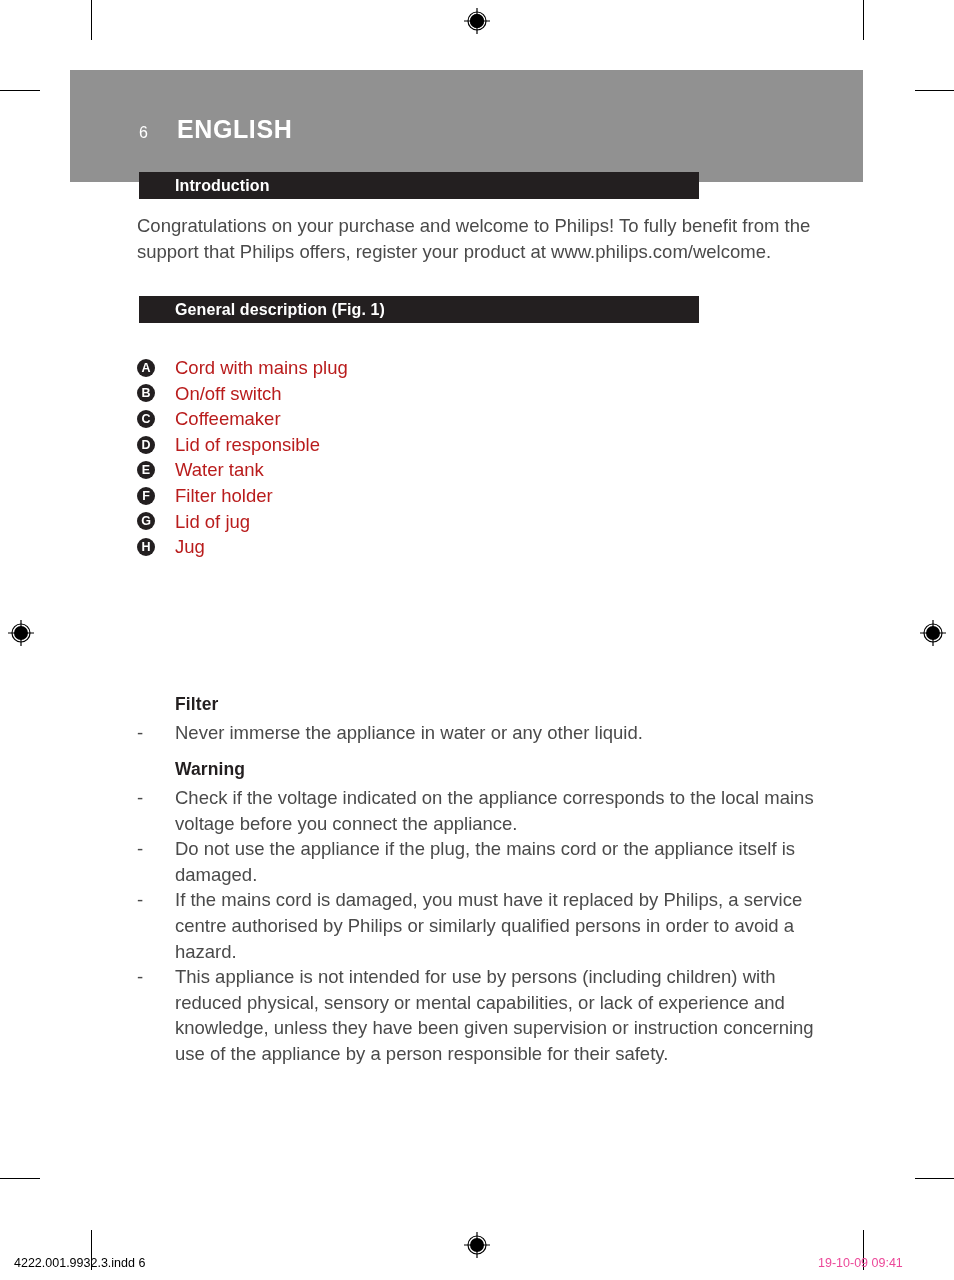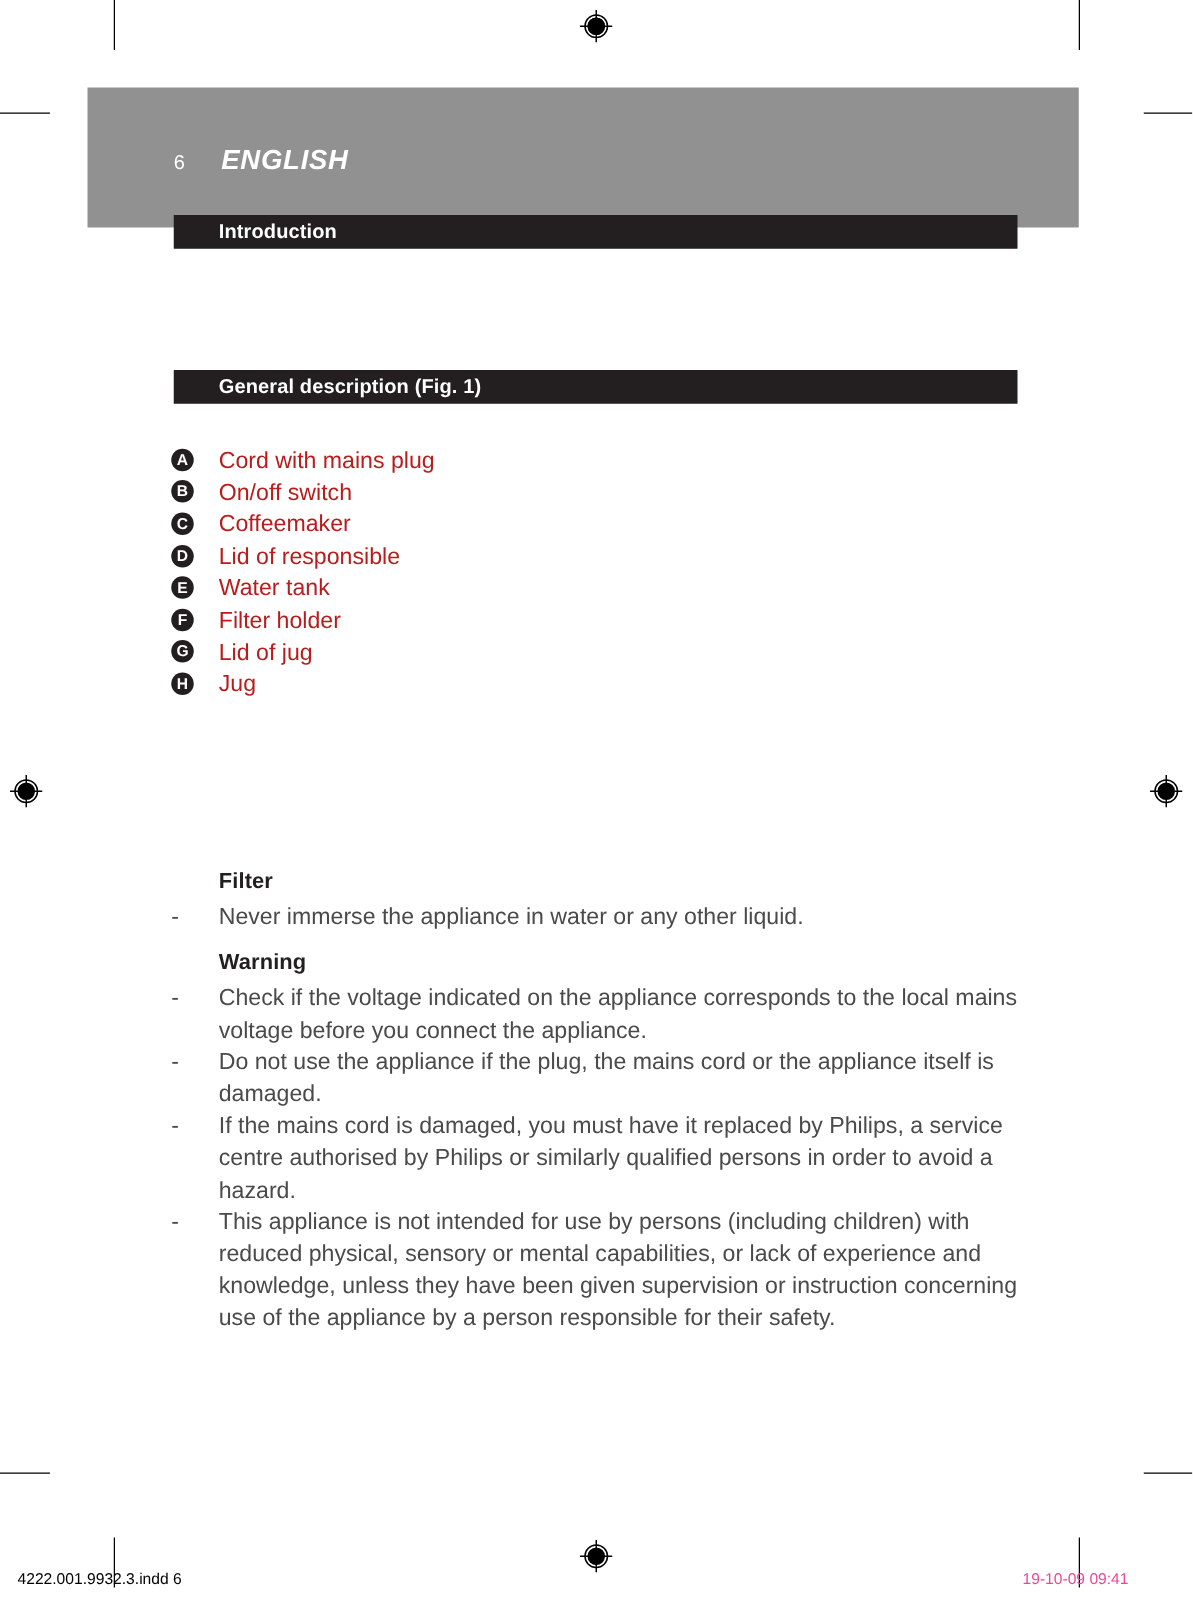--- a/index.html
+++ b/index.html
@@ -53,31 +53,30 @@
   #page-number {
     color: #ffffff;
     font-size: 16px;
     font-weight: 400;
     letter-spacing: 0.2px;
     width: 38px;
     display: inline-block;
   }
   #language-title {
     color: #ffffff;
-    font-size: 22px;
+    font-size: 25px;
     font-weight: 700;
     letter-spacing: 0.6px;
-    font-style: italic;
   }
 
   
   .section-bar {
     position: absolute;
     left: 139px;
-    width: 675px;
+    width: 560px;
     height: 27px;
     background: #231f20;
   }
   .section-bar span {
     position: absolute;
     left: 36px;
     top: 50%;
     transform: translateY(-50%);
     color: #ffffff;
     font-size: 16px;
@@ -225,20 +224,21 @@
     <div id="masthead-inner">
       <span id="page-number">6</span>
       <span id="language-title">ENGLISH</span>
     </div>
   </div>
 
   <div class="section-bar" style="top:172px;">
     <span>Introduction</span>
   </div>
 
+  <div class="body-block" style="top:213px;">Congratulations on your purchase and welcome to Philips! To fully benefit from the support that Philips offers, register your product at www.philips.com/welcome.</div>
 
   <div class="section-bar" style="top:296px;">
     <span>General description (Fig. 1)</span>
   </div>
 
   <div id="parts-list">
       <div class="part-row">
         <div class="part-badge">A</div>
         <div class="part-label">Cord with mains plug</div>
       </div>

